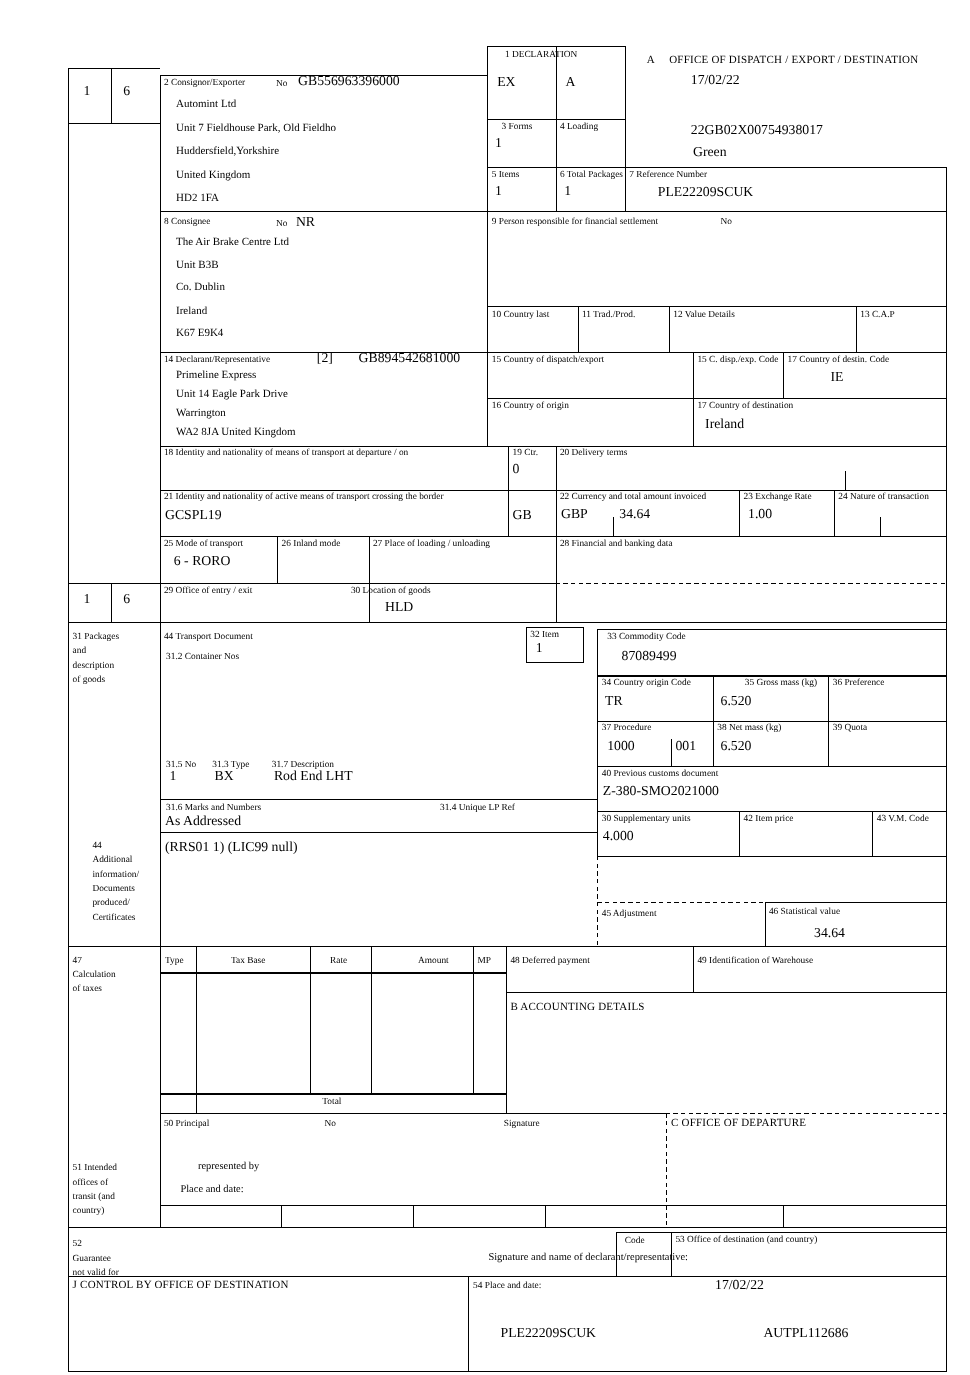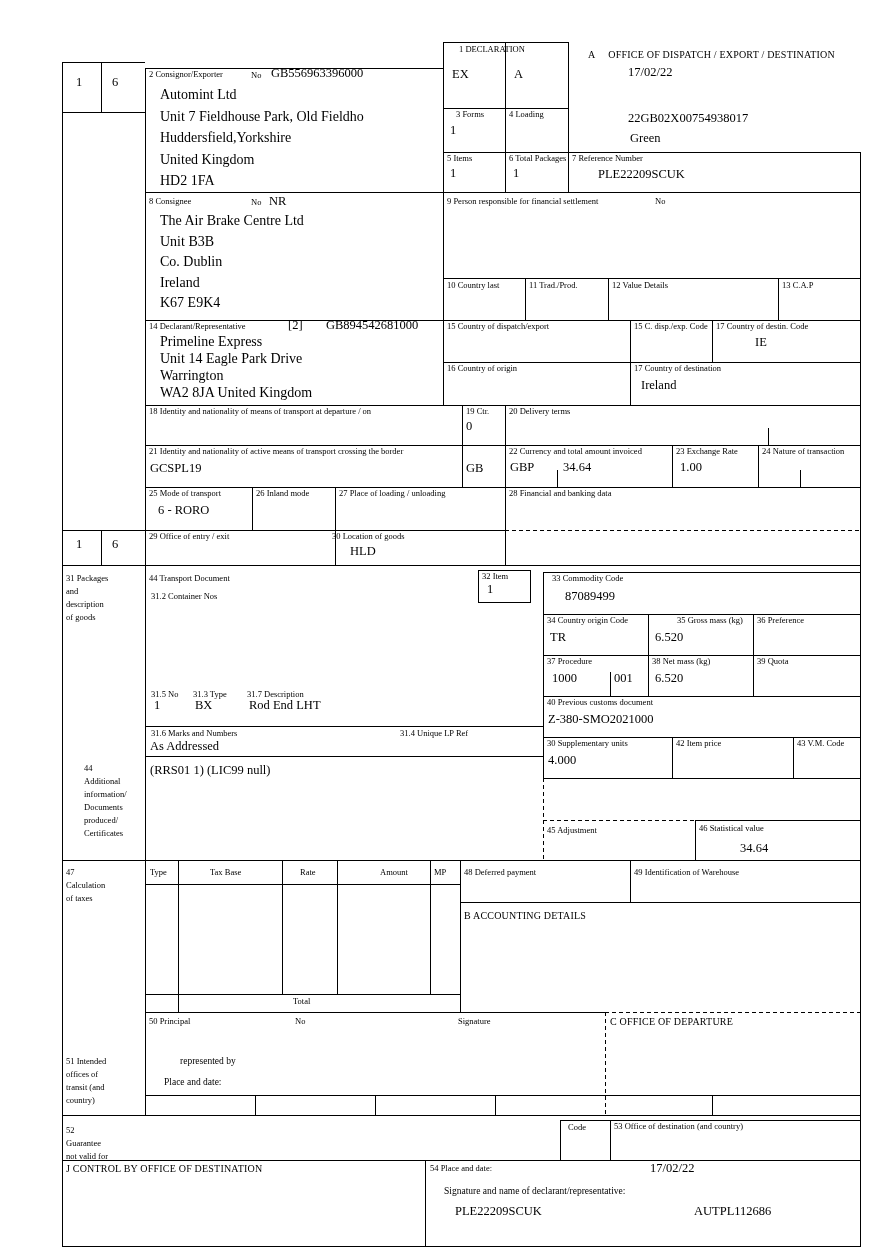--- a/index.html
+++ b/index.html
@@ -4,21 +4,21 @@
 <style>
   *{margin:0;padding:0;box-sizing:border-box}
   html,body{background:#fff}
   body{width:882px;height:1250px;position:relative;font-family:"Liberation Serif",serif;color:#000;overflow:hidden}
   .tx{position:absolute;white-space:pre;line-height:1.1}
   .s8{font-size:8.5px}
   .s9{font-size:9.5px}
   .hd{font-size:10px;letter-spacing:.2px}
   .vl{font-size:12.5px}
   .lines{position:absolute;font-size:8.5px;line-height:13px;white-space:pre}
-  .addr{position:absolute;font-size:14px;white-space:pre}
+  .addr{position:absolute;font-size:10px;white-space:pre}
 </style>
 </head>
 <body>
 
 <svg width="882" height="1250" style="position:absolute;left:0;top:0" shape-rendering="crispEdges">
   <g stroke="#000" stroke-width="1" fill="none">
 
     <line x1="443" y1="42.5" x2="568" y2="42.5"></line>
     <line x1="62" y1="62.5" x2="145" y2="62.5"></line>
     <line x1="145" y1="68.5" x2="443" y2="68.5"></line>
@@ -168,21 +168,21 @@
 <div class="tx s8" style="left:676px;top:447px">23 Exchange Rate</div>
 <div class="tx vl" style="left:680px;top:461px">1.00</div>
 <div class="tx s8" style="left:762px;top:447px">24 Nature of transaction</div>
 
 <div class="tx s8" style="left:149px;top:489px">25 Mode of transport</div>
 <div class="tx vl" style="left:158px;top:504px">6 - RORO</div>
 <div class="tx s8" style="left:256px;top:489px">26 Inland mode</div>
 <div class="tx s8" style="left:339px;top:489px">27 Place of loading / unloading</div>
 <div class="tx s8" style="left:509px;top:489px">28 Financial and banking data</div>
 <div class="tx s8" style="left:149px;top:532px">29 Office of entry / exit</div>
-<div class="tx s8" style="left:332px;top:532px">30 Location of goods</div>
+<div class="tx s8" style="left:319px;top:532px">30 Location of goods</div>
 <div class="tx vl" style="left:350px;top:545px">HLD</div>
 <div class="tx vl" style="left:76px;top:538px">1</div>
 <div class="tx vl" style="left:112px;top:538px">6</div>
 
 <div class="lines" style="left:66px;top:572px"><div>31 Packages</div><div>and</div><div>description</div><div>of goods</div></div>
 <div class="tx s8" style="left:149px;top:574px">44 Transport Document</div>
 <div class="tx s8" style="left:151px;top:592px">31.2 Container Nos</div>
 <div class="tx s8" style="left:482px;top:572px">32 Item</div>
 <div class="tx vl" style="left:487px;top:583px">1</div>
 <div class="tx s8" style="left:552px;top:574px">33 Commodity Code</div>
@@ -238,15 +238,15 @@
 <div class="tx hd" style="left:610px;top:1016px">C OFFICE OF DEPARTURE</div>
 <div class="lines" style="left:66px;top:1055px"><div>51 Intended</div><div>offices of</div><div>transit (and</div><div>country)</div></div>
 
 <div class="lines" style="left:66px;top:1124px"><div>52</div><div>Guarantee</div><div>not valid for</div></div>
 <div class="tx s8" style="left:568px;top:1123px">Code</div>
 <div class="tx s8" style="left:614px;top:1122px">53 Office of destination (and country)</div>
 
 <div class="tx hd" style="left:66px;top:1163px">J CONTROL BY OFFICE OF DESTINATION</div>
 <div class="tx s8" style="left:430px;top:1164px">54 Place and date:</div>
 <div class="tx vl" style="left:650px;top:1162px">17/02/22</div>
-<div class="tx s9" style="left:444px;top:1186px">Signature and name of declarant/representative:</div>
+<div class="tx s9" style="left:444px;top:1138px">Signature and name of declarant/representative:</div>
 <div class="tx vl" style="left:455px;top:1205px">PLE22209SCUK</div>
 <div class="tx vl" style="left:694px;top:1205px">AUTPL112686</div>
 
 </body></html>

